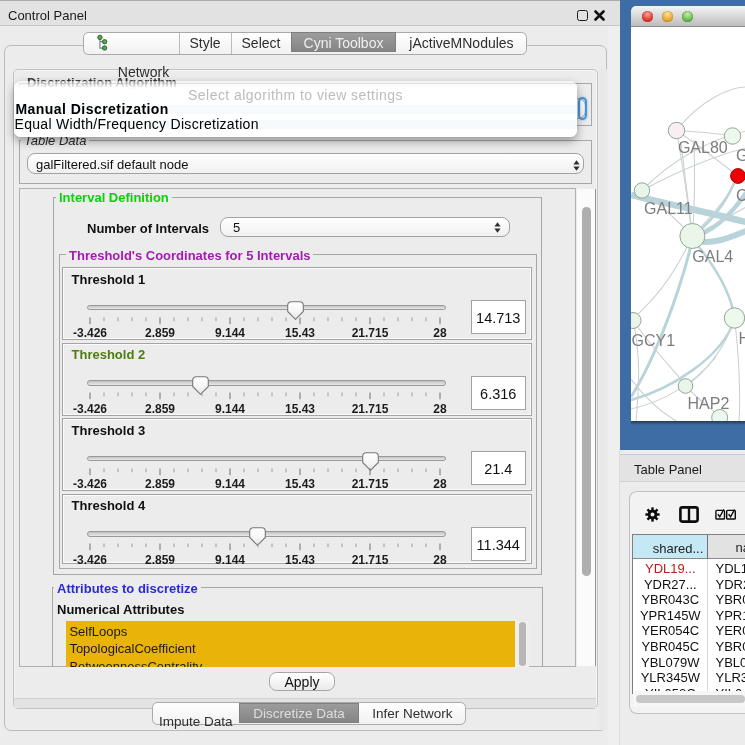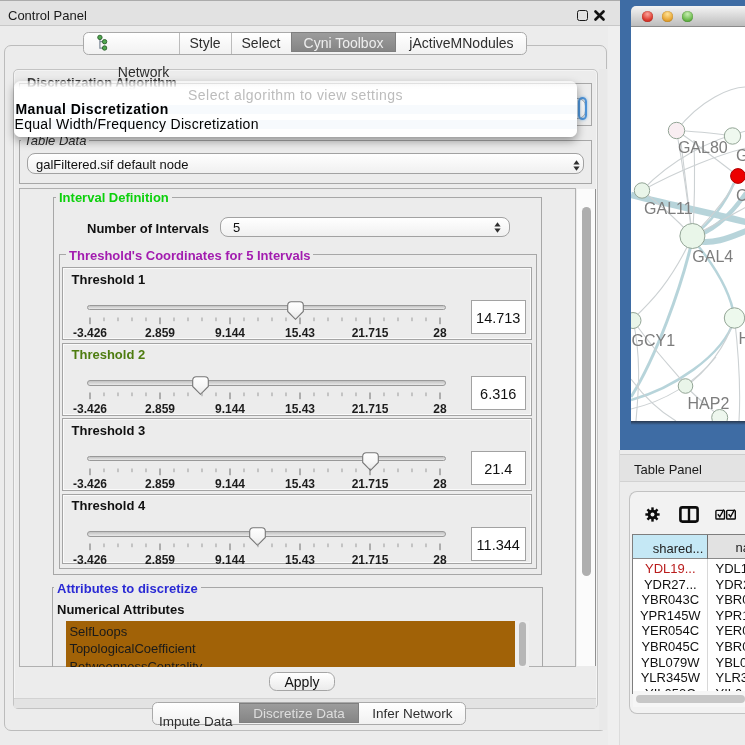--- a/index.html
+++ b/index.html
@@ -270,21 +270,21 @@
 <div class="abs" style="left:205px;top:552.5px;width:50px;text-align:center;font-size:12px;font-weight:bold;color:#1c1c1c;">9.144</div>
 <div class="abs" style="left:275px;top:552.5px;width:50px;text-align:center;font-size:12px;font-weight:bold;color:#1c1c1c;">15.43</div>
 <div class="abs" style="left:345px;top:552.5px;width:50px;text-align:center;font-size:12px;font-weight:bold;color:#1c1c1c;">21.715</div>
 <div class="abs" style="left:415px;top:552.5px;width:50px;text-align:center;font-size:12px;font-weight:bold;color:#1c1c1c;">28</div>
 <div class="abs" style="left:470.5px;top:526.5px;width:55.5px;height:34px;background:#fff;border:1.5px solid #a2a2a2;"></div>
 <div class="abs" style="left:470.5px;top:536.5px;width:55.5px;text-align:center;font-size:14.5px;color:#111;">11.344</div>
 
 <div class="box" style="left:52.4px;top:587px;width:490.6px;height:80px;border-bottom:none;"></div>
 <div class="btitle" style="left:54px;top:581px;font-weight:bold;color:#2a2ad4;">Attributes to discretize</div>
 <div class="abs" style="left:57px;top:601.5px;font-size:13px;font-weight:bold;color:#111;">Numerical Attributes</div>
-<div class="abs" style="left:66.4px;top:620.5px;width:449px;height:46px;background:#a16207;overflow:hidden;">
+<div class="abs" style="left:66.4px;top:620.5px;width:449px;height:46px;background:#eab308;overflow:hidden;">
   <div style="font-size:13px;color:#1a1a1a;padding:2px 0 0 3px;line-height:17.5px;">SelfLoops<br>TopologicalCoefficient<br>BetweennessCentrality</div>
 </div>
 <div class="abs" style="left:515.4px;top:620.5px;width:14px;height:46px;background:#efefef;"></div>
 <div class="abs" style="left:518.8px;top:621.5px;width:7.7px;height:44.5px;background:#b7b7b7;border-radius:4px;"></div>
 
 <div class="abs" style="left:269px;top:672px;width:66px;height:18.5px;border:1px solid #a5a5a5;border-radius:7.5px;background:linear-gradient(#ffffff,#ebebeb);"></div>
 <div class="abs" style="left:269px;top:674px;width:66px;text-align:center;font-size:14px;color:#111;">Apply</div>
 
 <div class="abs" style="left:152px;top:702.3px;width:314px;height:23px;background:linear-gradient(#ffffff,#f1f1f1);border:1px solid #a9a9a9;border-radius:5.5px;"></div>
 <div class="abs" style="left:239.4px;top:703.4px;width:119.4px;height:19.3px;background:linear-gradient(#9c9c9c,#858585);border:1px solid #7f7f7f;"></div>

